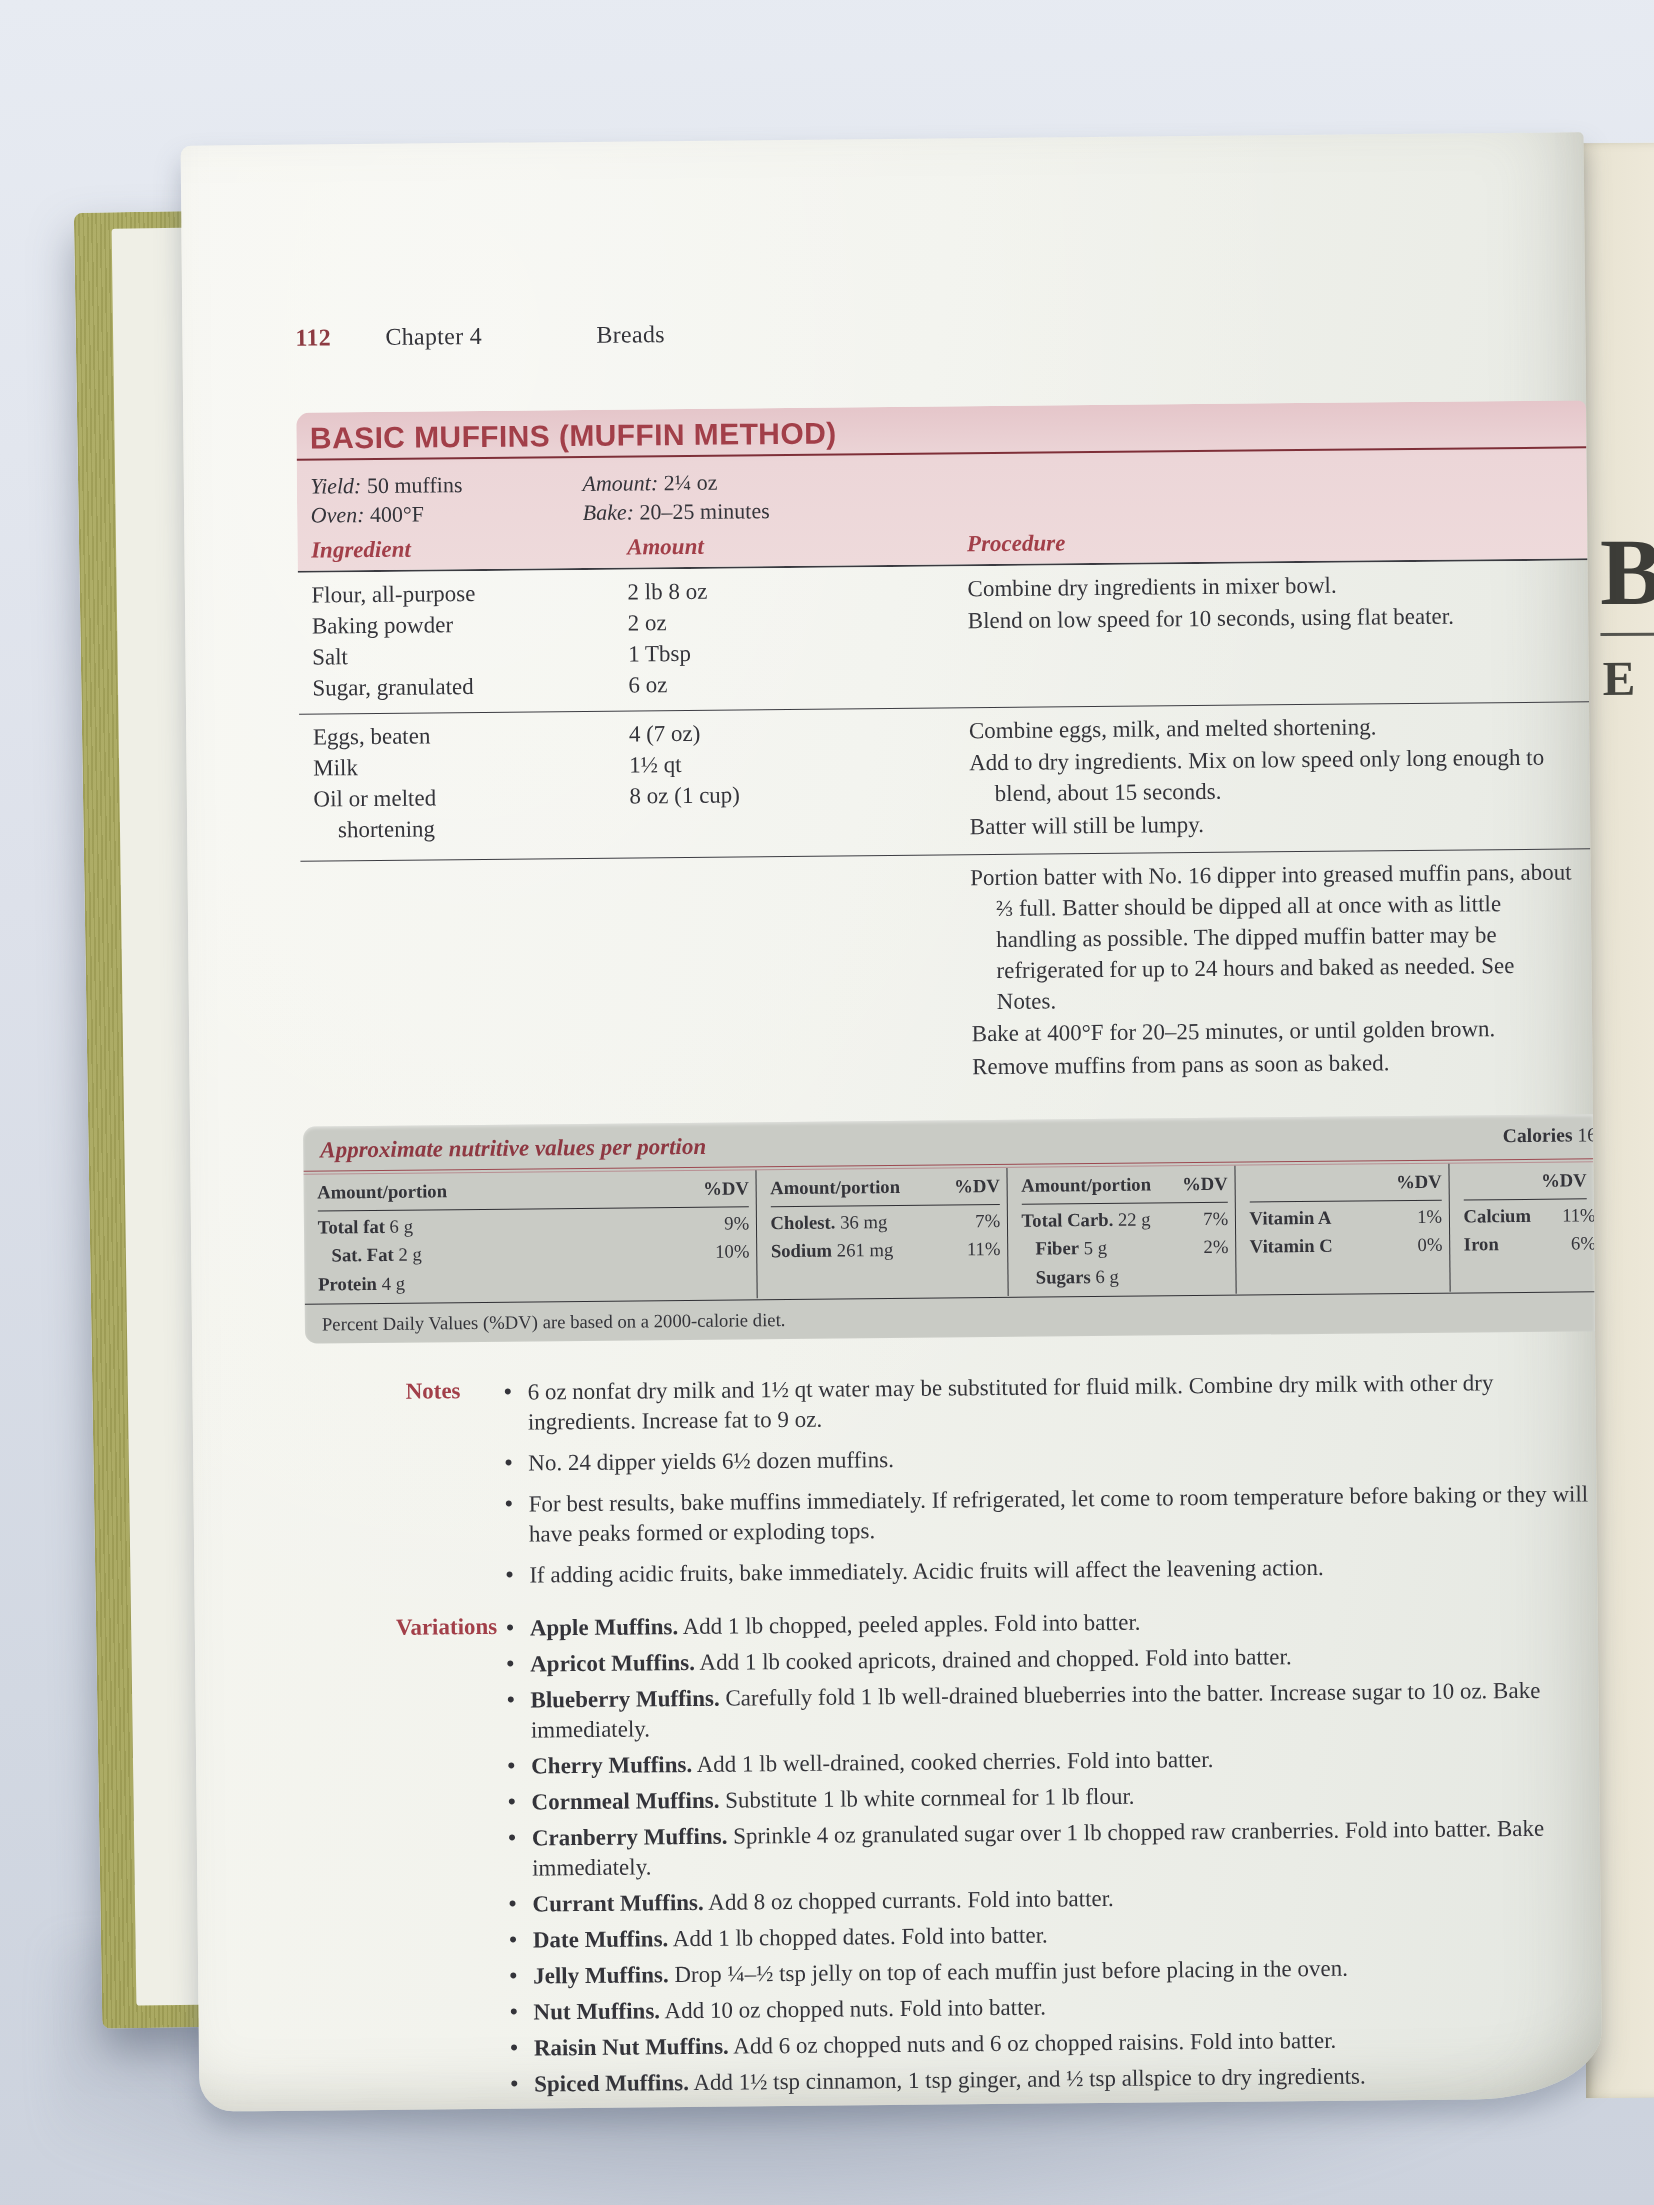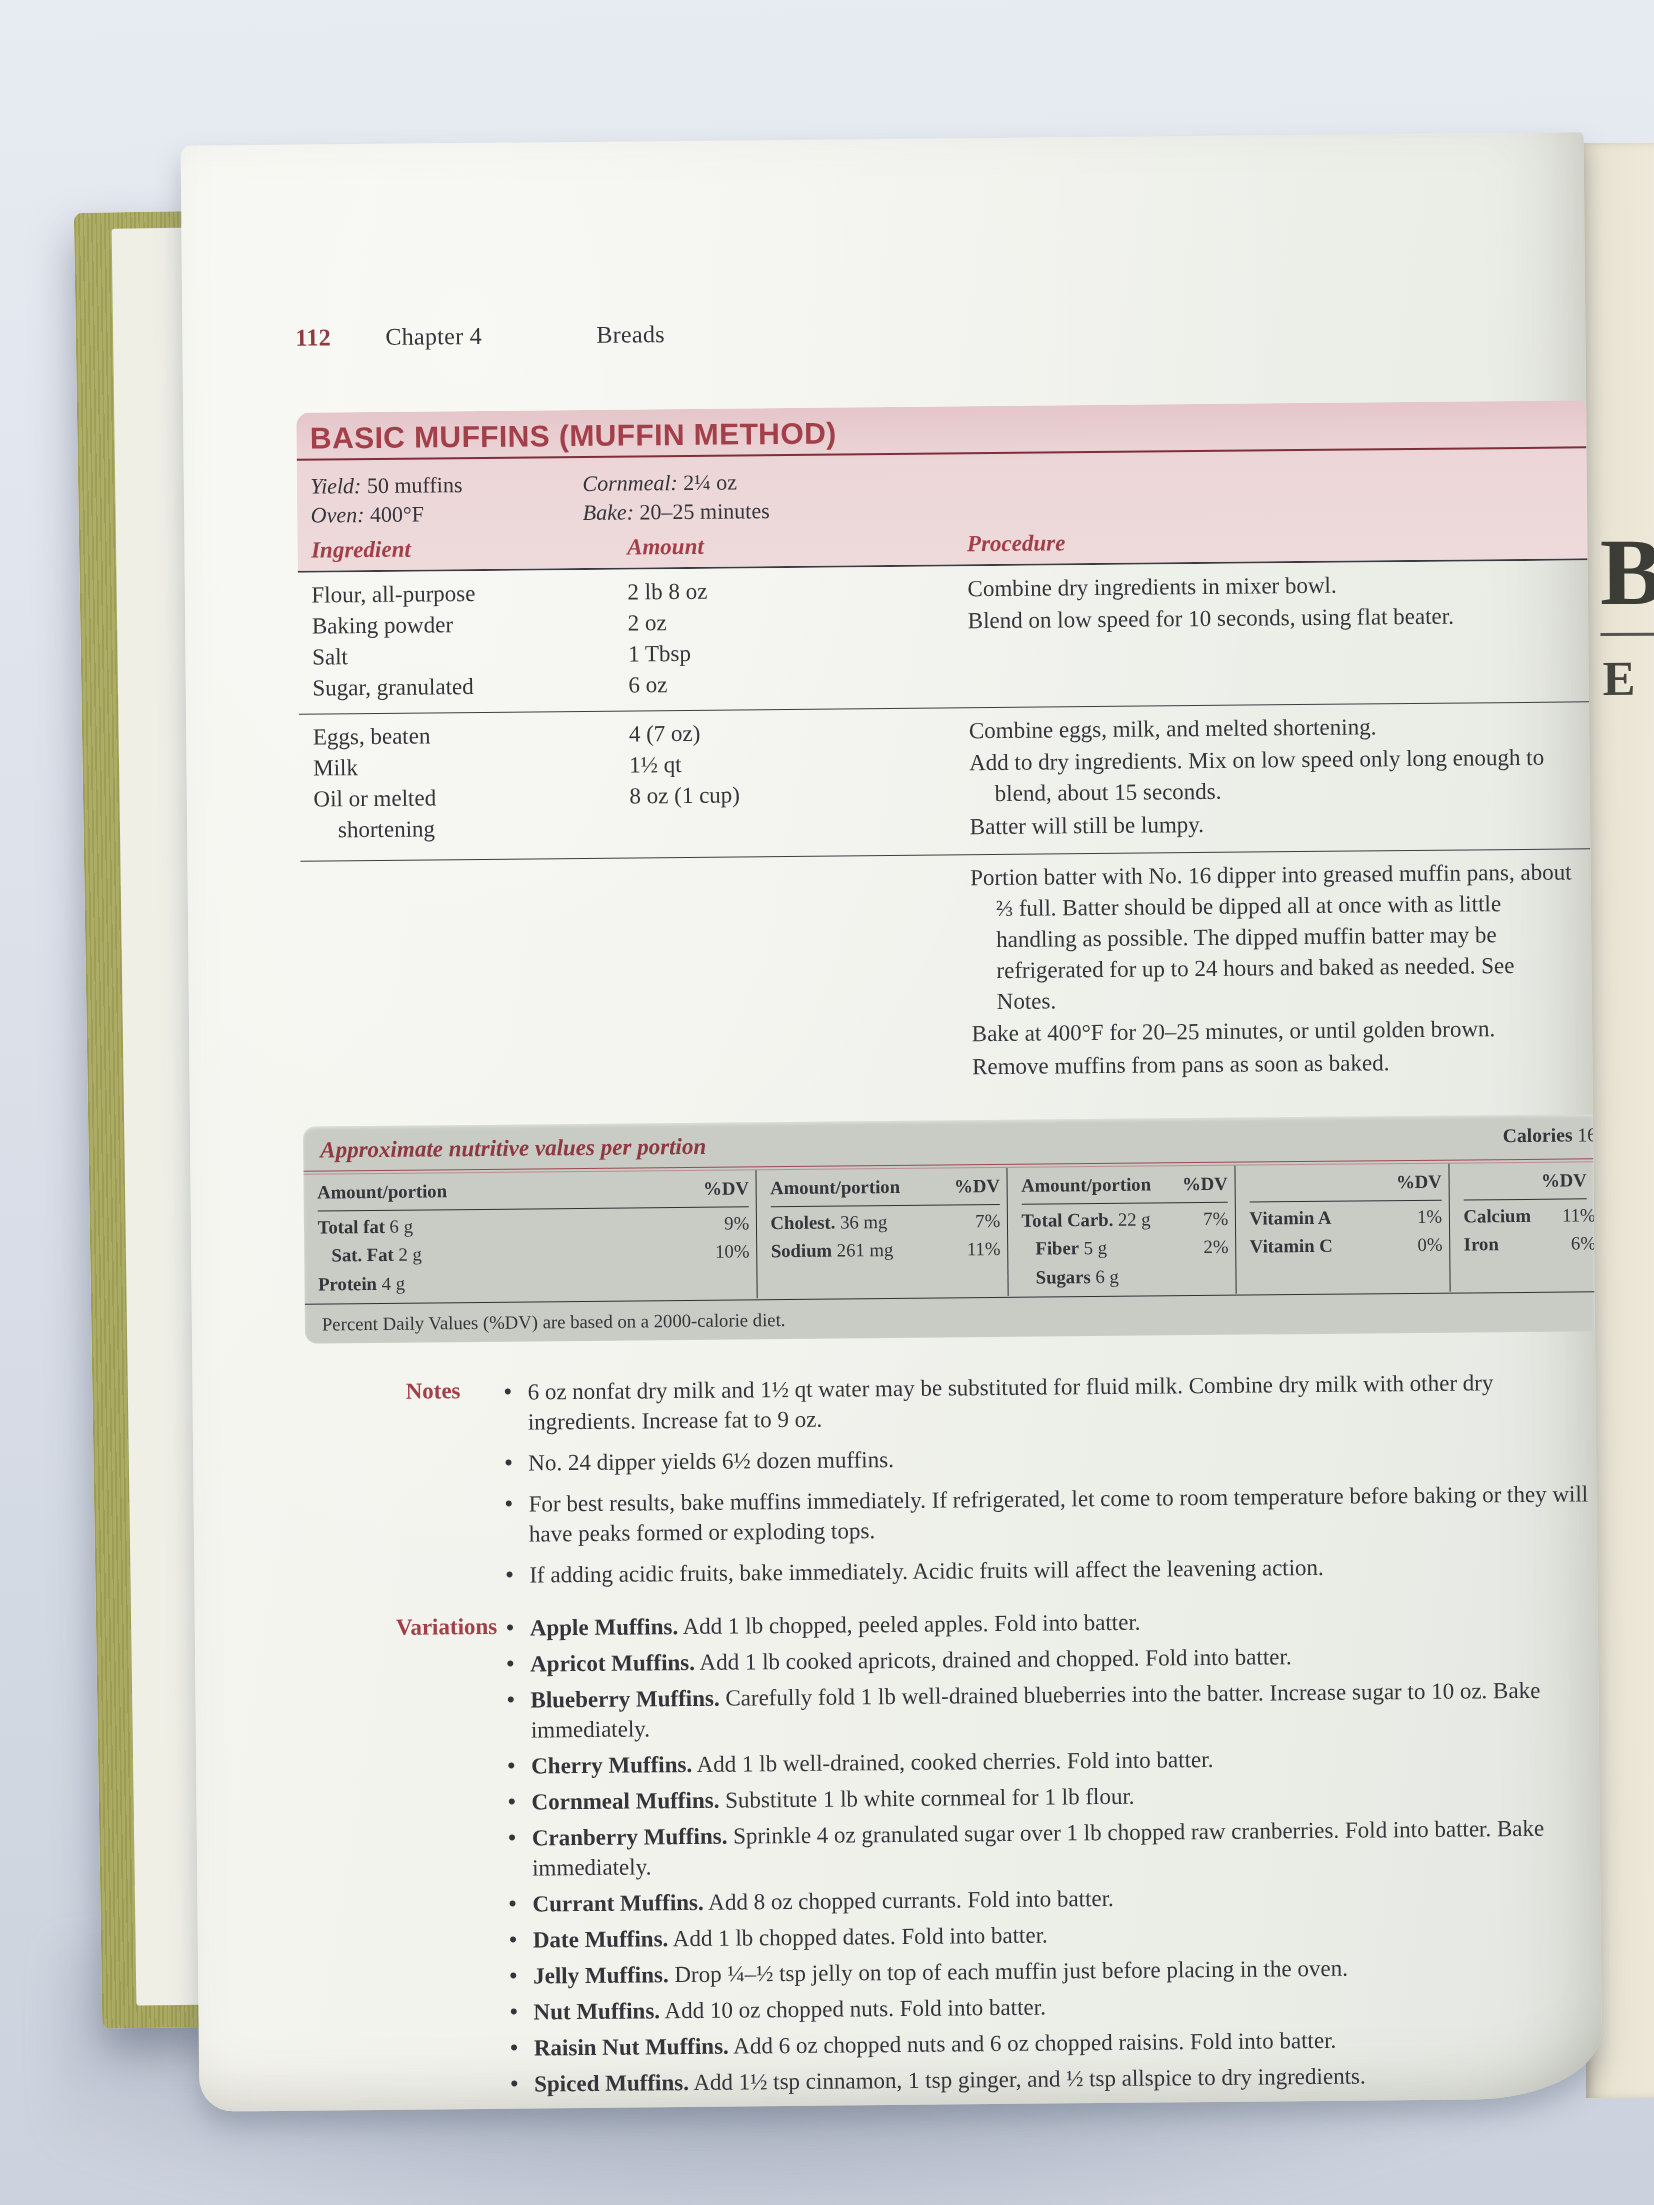--- a/index.html
+++ b/index.html
@@ -136,21 +136,21 @@
         <div class="band-title">
           <h1>BASIC MUFFINS (MUFFIN METHOD)</h1>
         </div>
         <div class="band-rule"></div>
         <div class="band-meta">
           <div>
             <div><i>Yield:</i> <span>50 muffins</span></div>
             <div><i>Oven:</i> <span>400°F</span></div>
           </div>
           <div>
-            <div><i>Cornmeal:</i> <span>2¼ oz</span></div>
+            <div><i>Amount:</i> <span>2¼ oz</span></div>
             <div><i>Bake:</i> <span>20–25 minutes</span></div>
           </div>
           <div></div>
         </div>
         <div class="band-heads">
           <i>Ingredient</i>
           <i>Amount</i>
           <i>Procedure</i>
         </div>
       </div>

